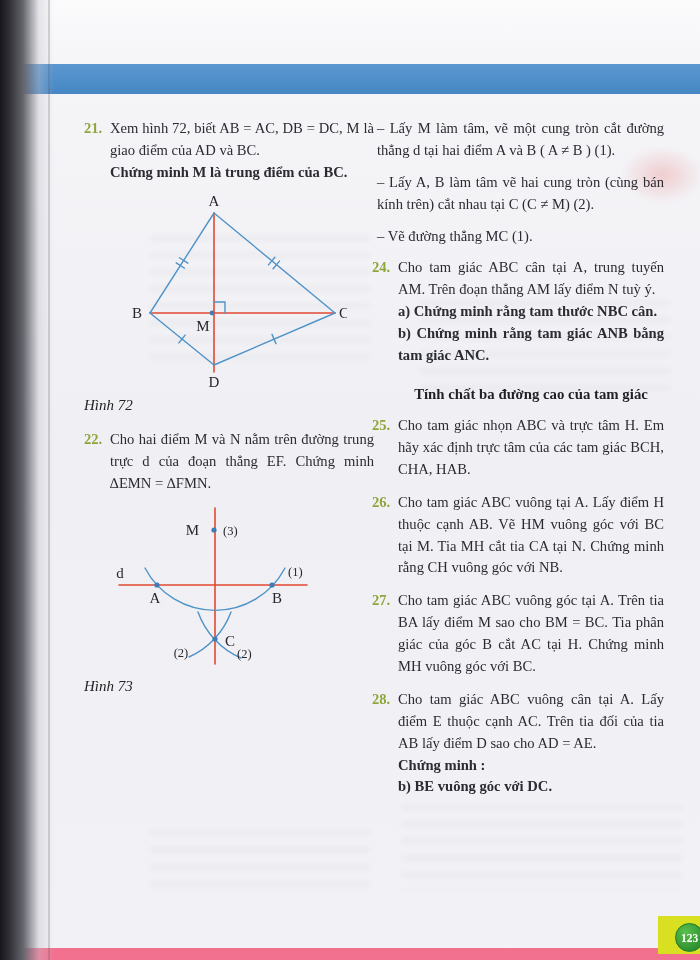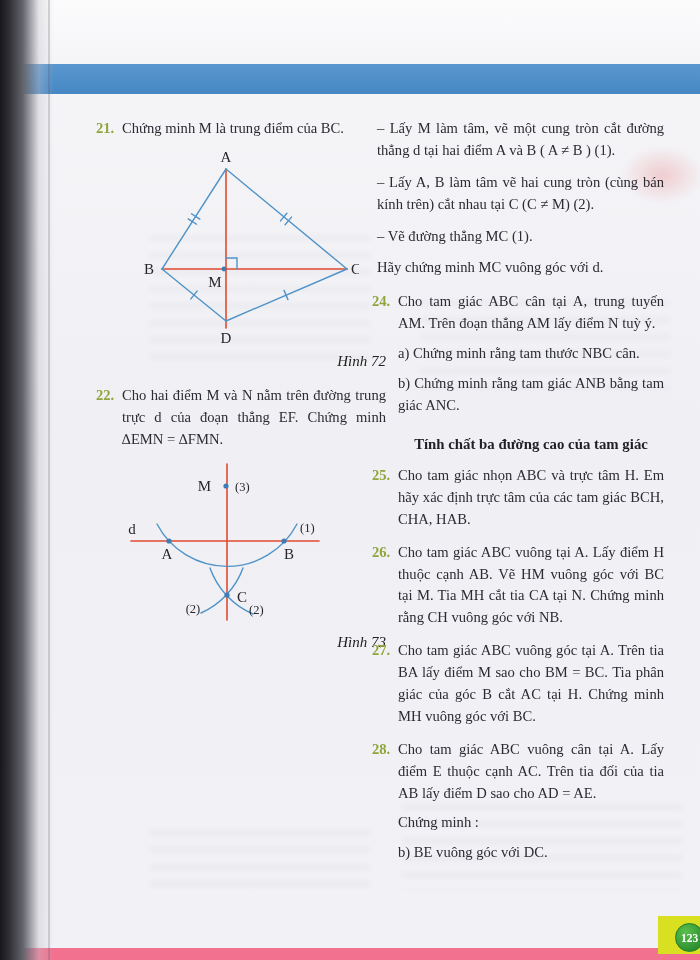--- a/index.html
+++ b/index.html
@@ -14,33 +14,33 @@
              background:linear-gradient(90deg,#17171b 0%,#2d2d33 16%,#63636b 42%,rgba(190,190,200,.38) 72%,rgba(240,240,244,0) 100%);}
   .page-crease{position:absolute;left:48px;top:0;width:2px;height:960px;z-index:41;
                background:rgba(80,80,92,.22);pointer-events:none;}
   .badge-square{position:absolute;left:658px;top:916px;width:42px;height:38px;background:#d9e021;z-index:50;}
   .badge-circle{position:absolute;left:17px;top:7px;width:29px;height:29px;border-radius:50%;
                 background:radial-gradient(circle at 35% 30%,#5cbf4e,#2f9232 70%,#237c27);
                 border:1px solid #1e7a22;box-sizing:border-box;display:flex;align-items:center;justify-content:center;
                 color:#fff;font-size:11.5px;font-weight:bold;}
   
   .col{position:absolute;top:118px;font-size:14.6px;line-height:1.5;text-align:justify;z-index:10;}
-  .col-left{left:96px;width:290px;}
+  .col-left{left:84px;width:290px;}
   .col-right{left:372px;width:292px;}
   .problem{position:relative;padding-left:26px;margin-bottom:11px;}
   .problem .num{position:absolute;left:0;top:0;color:#8fa63c;font-weight:bold;}
   .problem p{margin:0;}
-  .problem p + p{margin-top:8px;}
+  .problem p + p{font-weight:bold;}
   .subitem{margin-top:8px;}
   .bullet{margin:0 0 10px 0;padding-left:5px;}
   .prove{margin:0 0 12px 0;padding-left:5px;}
   .section-heading{font-weight:bold;text-align:center;padding-left:26px;margin:16px 0 10px 0;font-size:14.8px;color:#1f1f26;}
   
   .fig{display:block;margin:4px auto 0 auto;}
-  .fig-caption{text-align:right;font-style:italic;font-size:15px;margin:1px 0 13px 0;color:#222;}
+  .fig-caption{text-align:left;font-style:italic;font-size:15px;margin:1px 0 13px 0;color:#222;}
   .red-line{stroke:#e04b31;stroke-width:1.6;stroke-linecap:round;fill:none;}
   .blue-line{stroke:#4f93c8;stroke-width:1.4;stroke-linecap:round;fill:none;}
   .dot{fill:#3d7cb5;stroke:none;}
   svg text{font-size:15px;fill:#26262c;font-family:"Liberation Serif",serif;}
   svg text.small{font-size:12.5px;}
   
   .ghost{position:absolute;pointer-events:none;filter:blur(2px);opacity:.45;z-index:1;
          background:repeating-linear-gradient(180deg,rgba(125,130,150,.12) 0 6px,rgba(0,0,0,0) 6px 17px);}
   .ghost-red{position:absolute;right:-4px;top:146px;width:84px;height:58px;z-index:1;pointer-events:none;
              background:radial-gradient(ellipse at center,rgba(228,88,88,.26),rgba(228,88,88,0) 70%);filter:blur(3px);}
@@ -61,20 +61,21 @@
   <div class="badge-square">
     <div class="badge-circle">
       <span>123</span>
     </div>
   </div>
 
   <div class="col col-left">
 
     <div class="problem">
       <span class="num">21.</span>
+      <p>Xem hình 72, biết AB = AC, DB = DC, M là giao điểm của AD và BC.</p>
       <p>Chứng minh M là trung điểm của BC.</p>
     </div>
 
     <svg class="fig" width="235" height="198" viewBox="0 0 235 198">
       <line class="red-line" x1="102" y1="18" x2="102" y2="177"></line>
       <line class="red-line" x1="38" y1="118" x2="223" y2="118"></line>
       <line class="blue-line" x1="102" y1="18" x2="38" y2="118"></line>
       <line class="blue-line" x1="102" y1="18" x2="223" y2="118"></line>
       <line class="blue-line" x1="38" y1="118" x2="102" y2="170"></line>
       <line class="blue-line" x1="102" y1="170" x2="223" y2="118"></line>
@@ -130,21 +131,20 @@
     </svg>
     <div class="fig-caption">Hình 73</div>
 
   </div>
 
   <div class="col col-right">
 
     <p class="bullet">– Lấy M làm tâm, vẽ một cung tròn cắt đường thẳng d tại hai điểm A và B ( A ≠ B ) (1).</p>
     <p class="bullet">– Lấy A, B làm tâm vẽ hai cung tròn (cùng bán kính trên) cắt nhau tại C (C ≠ M) (2).</p>
     <p class="bullet">– Vẽ đường thẳng MC (1).</p>
-    <p class="prove">Hãy chứng minh MC vuông góc với d.</p>
 
     <div class="problem">
       <span class="num">24.</span>
       <p>Cho tam giác ABC cân tại A, trung tuyến AM. Trên đoạn thẳng AM lấy điểm N tuỳ ý.</p>
       <p class="subitem">a) Chứng minh rằng tam thước NBC cân.</p>
       <p class="subitem">b) Chứng minh rằng tam giác ANB bằng tam giác ANC.</p>
     </div>
 
     <div class="section-heading">Tính chất ba đường cao của tam giác</div>
 

